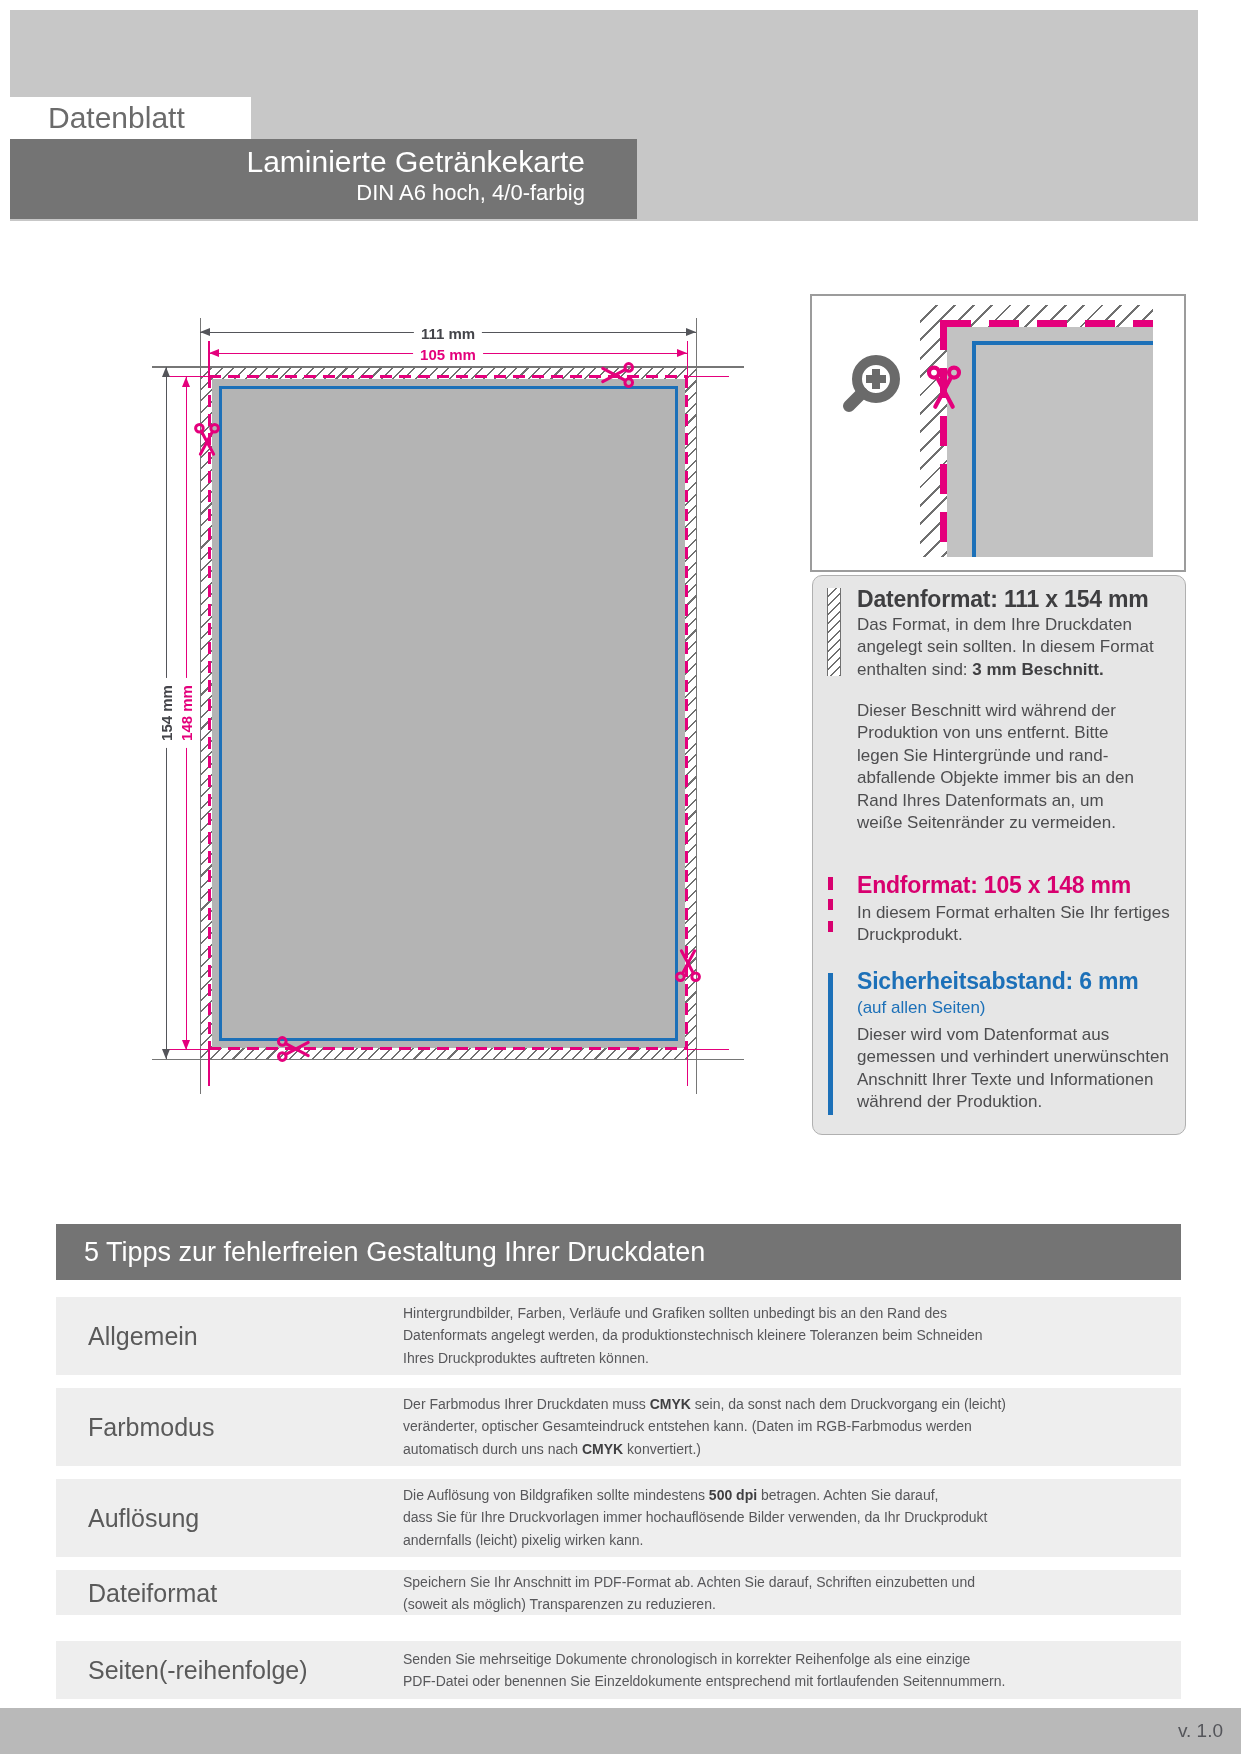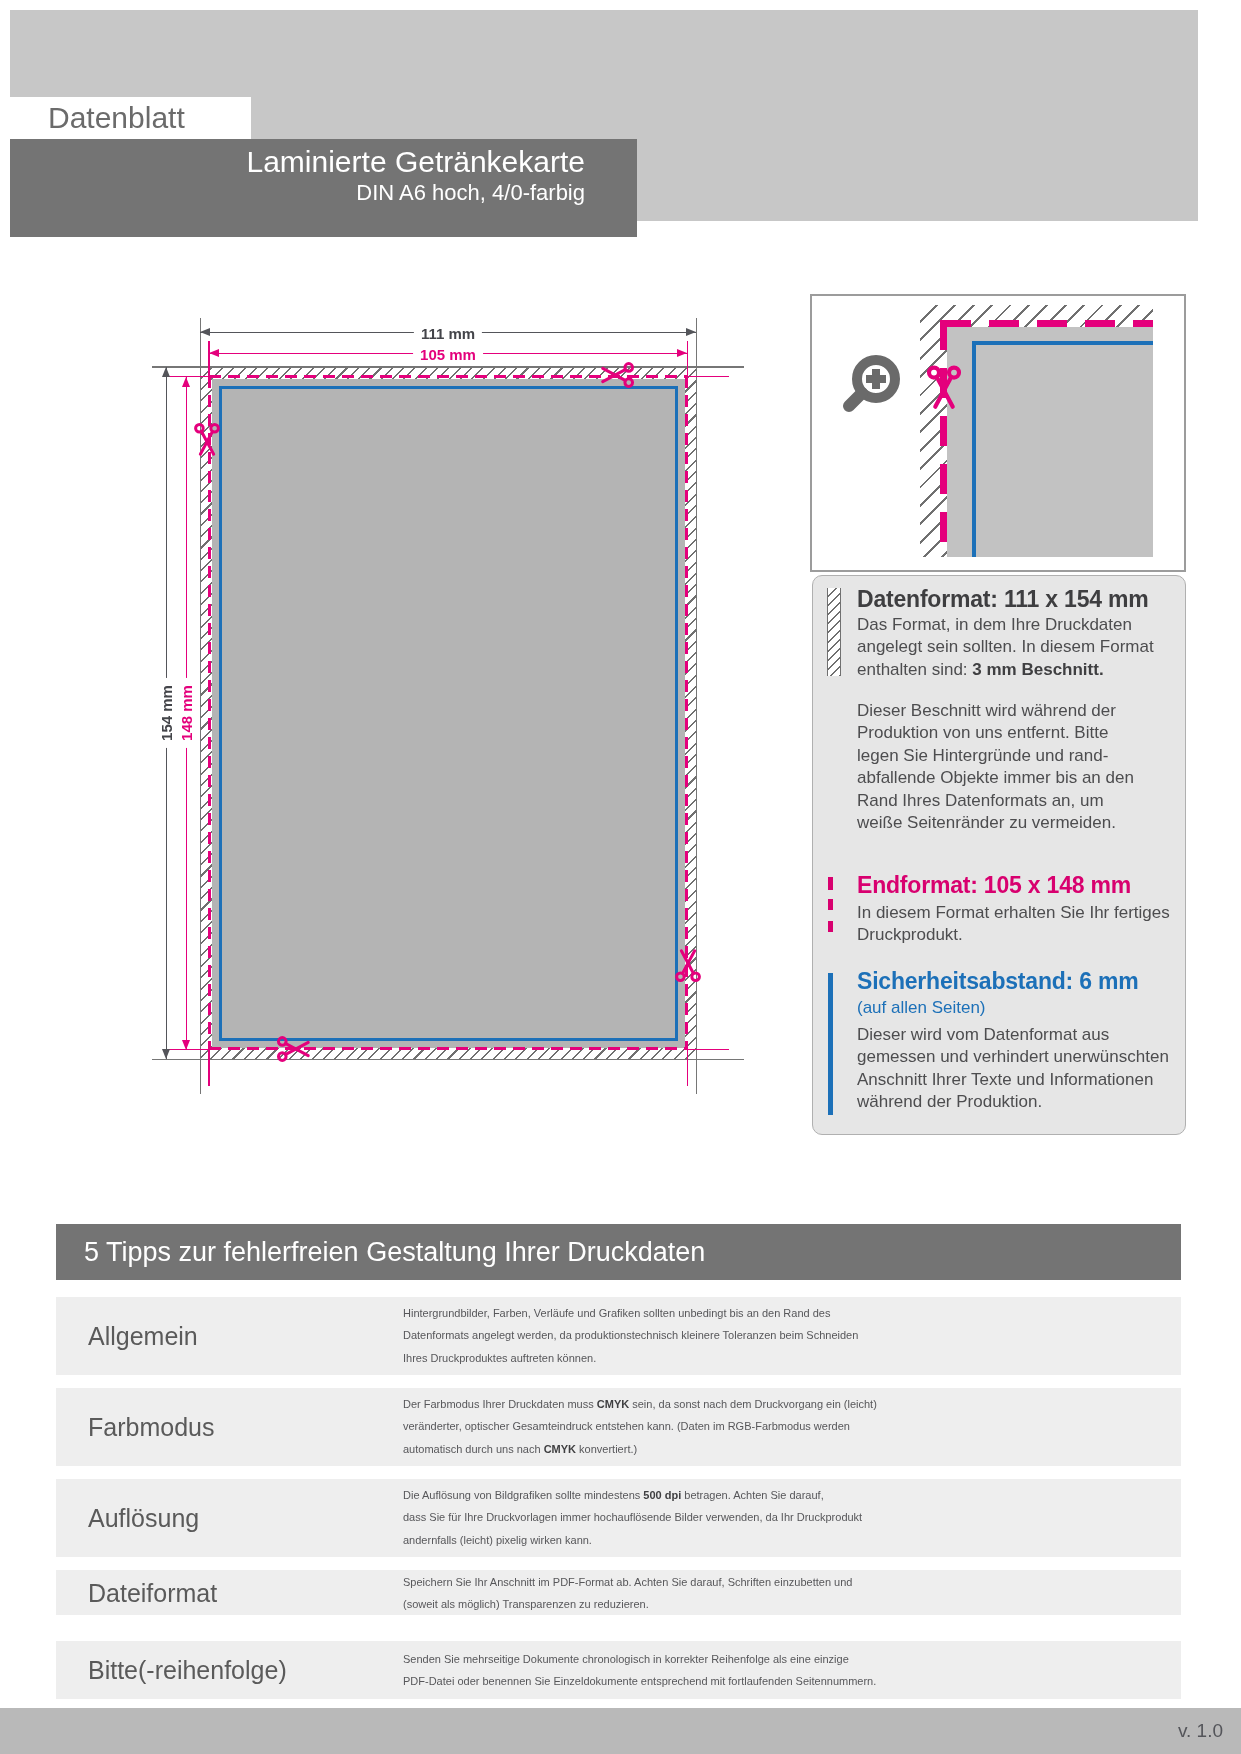--- a/index.html
+++ b/index.html
@@ -4,21 +4,21 @@
 <style>
   * { margin:0; padding:0; box-sizing:border-box; }
   html,body { width:1241px; height:1754px; }
   body { position:relative; background:#ffffff; font-family:"Liberation Sans", sans-serif; overflow:hidden; }
   .abs { position:absolute; }
 
   
   .hdr-grayblock { left:10px; top:10px; width:1188px; height:211px; background:#c7c7c7; }
   .hdr-label-box { left:0; top:97px; width:251px; height:42px; background:#ffffff; z-index:2; }
   .hdr-label-box span { display:block; padding-left:48px; line-height:42px; font-size:30px; color:#6b6b6b; }
-  .hdr-banner { left:10px; top:139px; width:627px; height:98px; background:#747474; z-index:3; text-align:right; padding-right:52px; color:#fff; }
+  .hdr-banner { left:10px; top:139px; width:627px; height:80px; background:#747474; z-index:3; text-align:right; padding-right:52px; color:#fff; }
   .hdr-banner .t1 { display:block; margin-top:6px; font-size:30px; line-height:34px; }
   .hdr-banner .t2 { display:block; font-size:22px; line-height:28px; }
 
   
   .card-outer { left:200px; top:367px; width:497px; height:693px;
       background:repeating-linear-gradient(135deg, transparent 0 6.5px, #707070 6.5px 8px), #ffffff;
       border:1.5px solid #767676; }
   .card-fill { left:212px; top:379px; width:473px; height:669px; background:#b4b4b4; }
   .dash-h { height:3px; background:repeating-linear-gradient(90deg, #e4007c 0 12px, transparent 12px 19px); }
   .dash-v { width:3px; background:repeating-linear-gradient(180deg, #e4007c 0 12px, transparent 12px 19px); }
@@ -67,21 +67,21 @@
   .ic-hatch { left:14px; top:12px; width:14px; height:88px;
       background:repeating-linear-gradient(135deg, transparent 0 5px, #707070 5px 6.5px), #ffffff; border-left:1px solid #707070; border-right:1px solid #707070; }
   .ic-dash { left:15px; width:5px; height:13px; background:#d8006f; }
   .ic-bar  { left:15px; top:397px; width:5px; height:142px; background:#1c70b8; }
 
   
   .tips-banner { left:56px; top:1224px; width:1125px; height:56px; background:#747474; }
   .tips-banner span { display:block; padding-left:28px; line-height:56px; font-size:27px; color:#ffffff; }
   .tip-row { left:56px; width:1125px; background:#eeeeee; }
   .tip-label { position:absolute; left:32px; top:50%; transform:translateY(-50%); font-size:25px; color:#5a5a5a; white-space:nowrap; }
-  .tip-body { position:absolute; left:347px; top:50%; transform:translateY(-50%); width:782px; font-size:11px; line-height:22.4px; color:#57575a; white-space:pre-line; }
+  .tip-body { position:absolute; left:347px; top:50%; transform:translateY(-50%); width:782px; font-size:14px; line-height:22.4px; color:#57575a; white-space:pre-line; }
   .tip-body .bold, .bpart { font-weight:bold; color:#3f3f41; }
 
   
   .footer { left:0; top:1708px; width:1241px; height:46px; background:#b9b9b9; text-align:right; }
   .footer span { display:inline-block; padding-right:18px; line-height:46px; font-size:19px; color:#54555a; }
 
   svg { display:block; }
 </style>
 </head>
 <body>
@@ -255,20 +255,20 @@
   <div class="tip-body"><span>Die Auflösung von Bildgrafiken sollte mindestens </span><span class="bpart">500 dpi</span><span> betragen. Achten Sie darauf,
 dass Sie für Ihre Druckvorlagen immer hochauflösende Bilder verwenden, da Ihr Druckprodukt
 andernfalls (leicht) pixelig wirken kann.</span></div>
 </div>
 <div class="abs tip-row" style="top:1570px; height:45px;">
   <div class="tip-label">Dateiformat</div>
   <div class="tip-body"><span>Speichern Sie Ihr Anschnitt im PDF-Format ab. Achten Sie darauf, Schriften einzubetten und
 (soweit als möglich) Transparenzen zu reduzieren.</span></div>
 </div>
 <div class="abs tip-row" style="top:1641px; height:58px;">
-  <div class="tip-label">Bitte(-reihenfolge)</div>
+  <div class="tip-label">Seiten(-reihenfolge)</div>
   <div class="tip-body"><span>Senden Sie mehrseitige Dokumente chronologisch in korrekter Reihenfolge als eine einzige
 PDF-Datei oder benennen Sie Einzeldokumente entsprechend mit fortlaufenden Seitennummern.</span></div>
 </div>
 
 <div class="abs footer">
   <span>v. 1.0</span>
 </div>
 
 </body></html>

